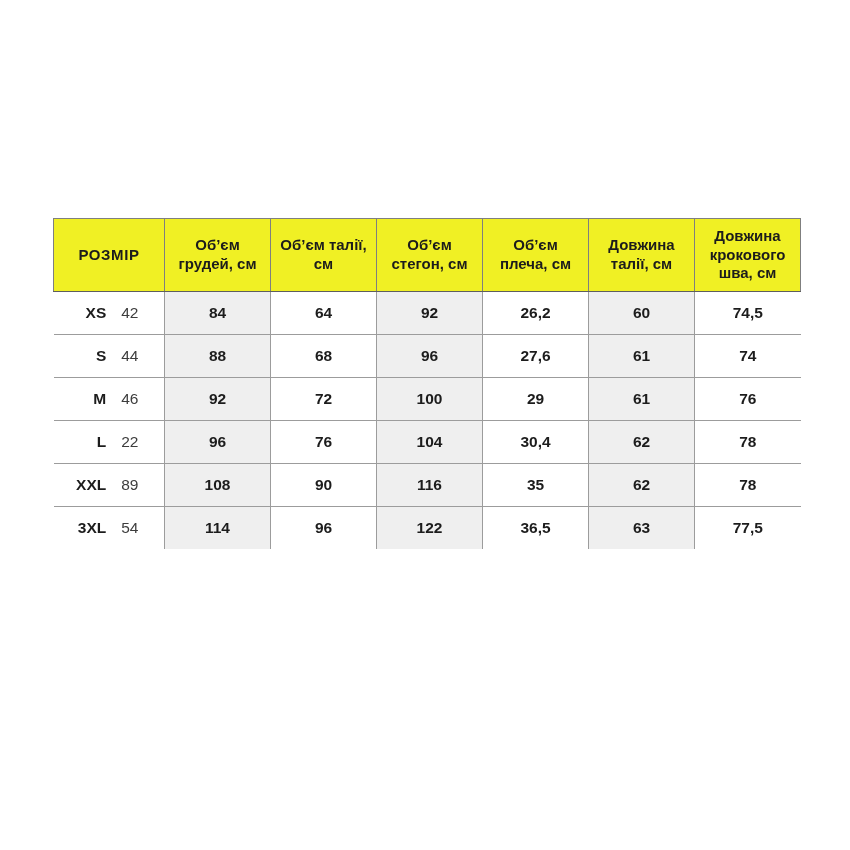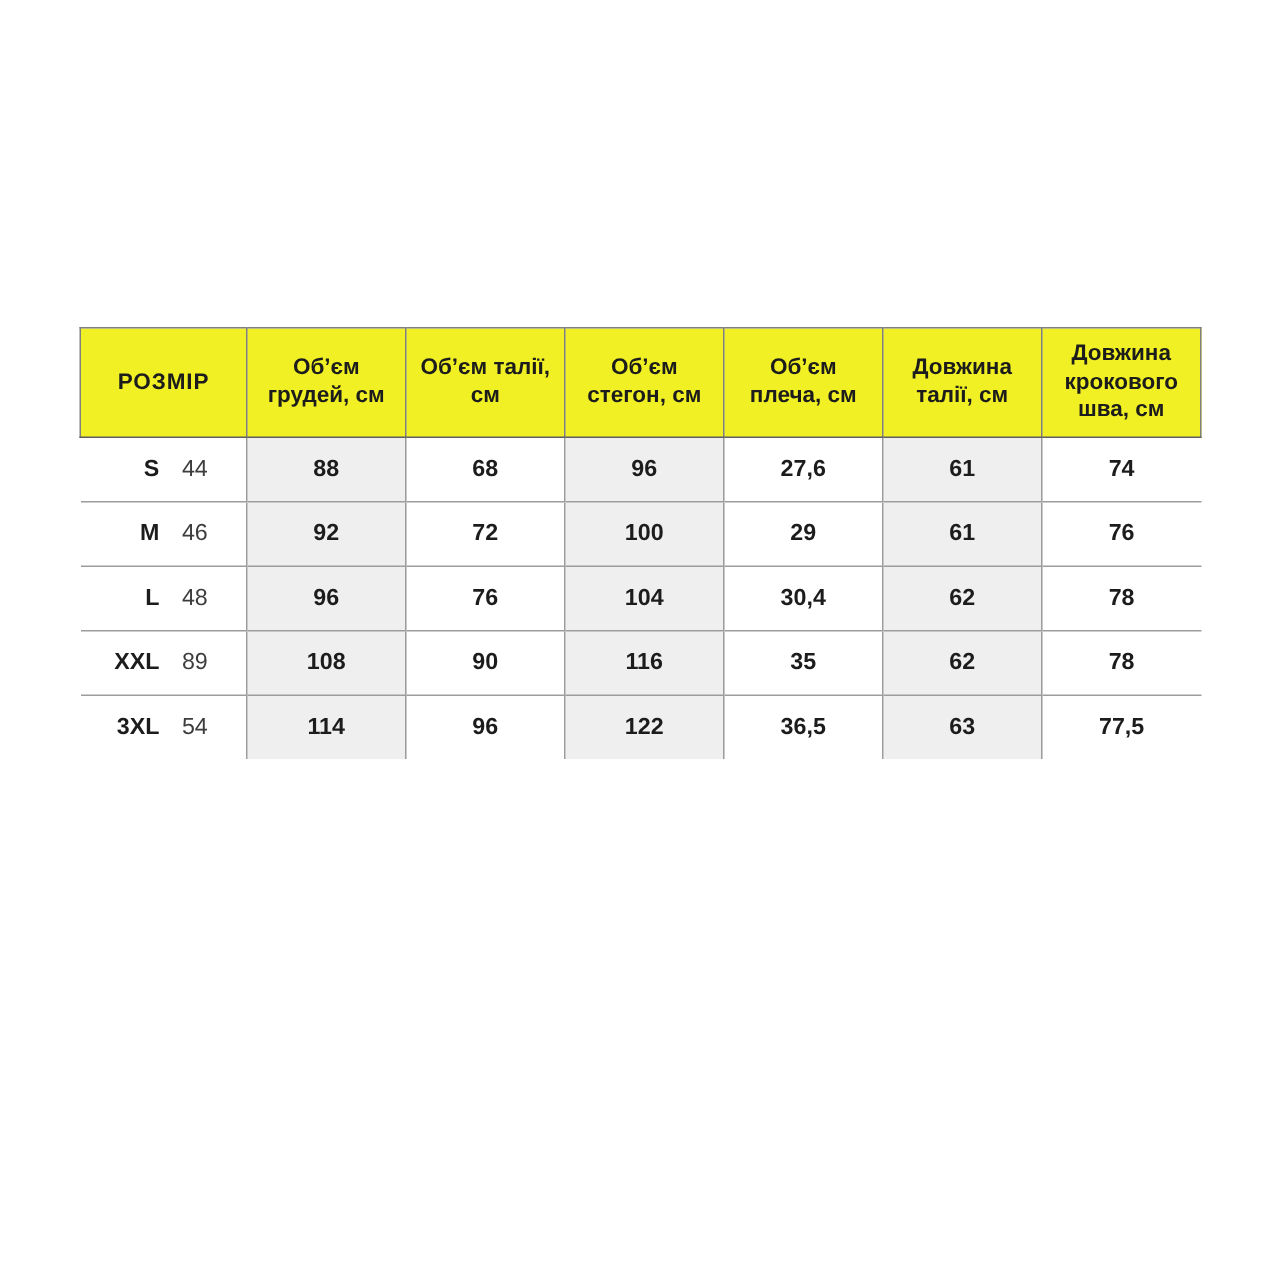--- a/index.html
+++ b/index.html
@@ -83,20 +83,34 @@
         <th>Об’єм стегон, см</th>
         <th>Об’єм плеча, см</th>
         <th>Довжина талії, см</th>
         <th>Довжина крокового шва, см</th>
       </tr>
     </thead>
     <tbody>
         <tr>
           <td>
             <div class="size-wrap">
+              <span class="size-code">XS</span>
+              <span class="size-num">42</span>
+            </div>
+          </td>
+          <td class="stripe">84</td>
+          <td>64</td>
+          <td class="stripe">92</td>
+          <td>26,2</td>
+          <td class="stripe">60</td>
+          <td>74,5</td>
+        </tr>
+        <tr>
+          <td>
+            <div class="size-wrap">
               <span class="size-code">S</span>
               <span class="size-num">44</span>
             </div>
           </td>
           <td class="stripe">88</td>
           <td>68</td>
           <td class="stripe">96</td>
           <td>27,6</td>
           <td class="stripe">61</td>
           <td>74</td>
@@ -112,21 +126,21 @@
           <td>72</td>
           <td class="stripe">100</td>
           <td>29</td>
           <td class="stripe">61</td>
           <td>76</td>
         </tr>
         <tr>
           <td>
             <div class="size-wrap">
               <span class="size-code">L</span>
-              <span class="size-num">48</span>
+              <span class="size-num">22</span>
             </div>
           </td>
           <td class="stripe">96</td>
           <td>76</td>
           <td class="stripe">104</td>
           <td>30,4</td>
           <td class="stripe">62</td>
           <td>78</td>
         </tr>
         <tr>

